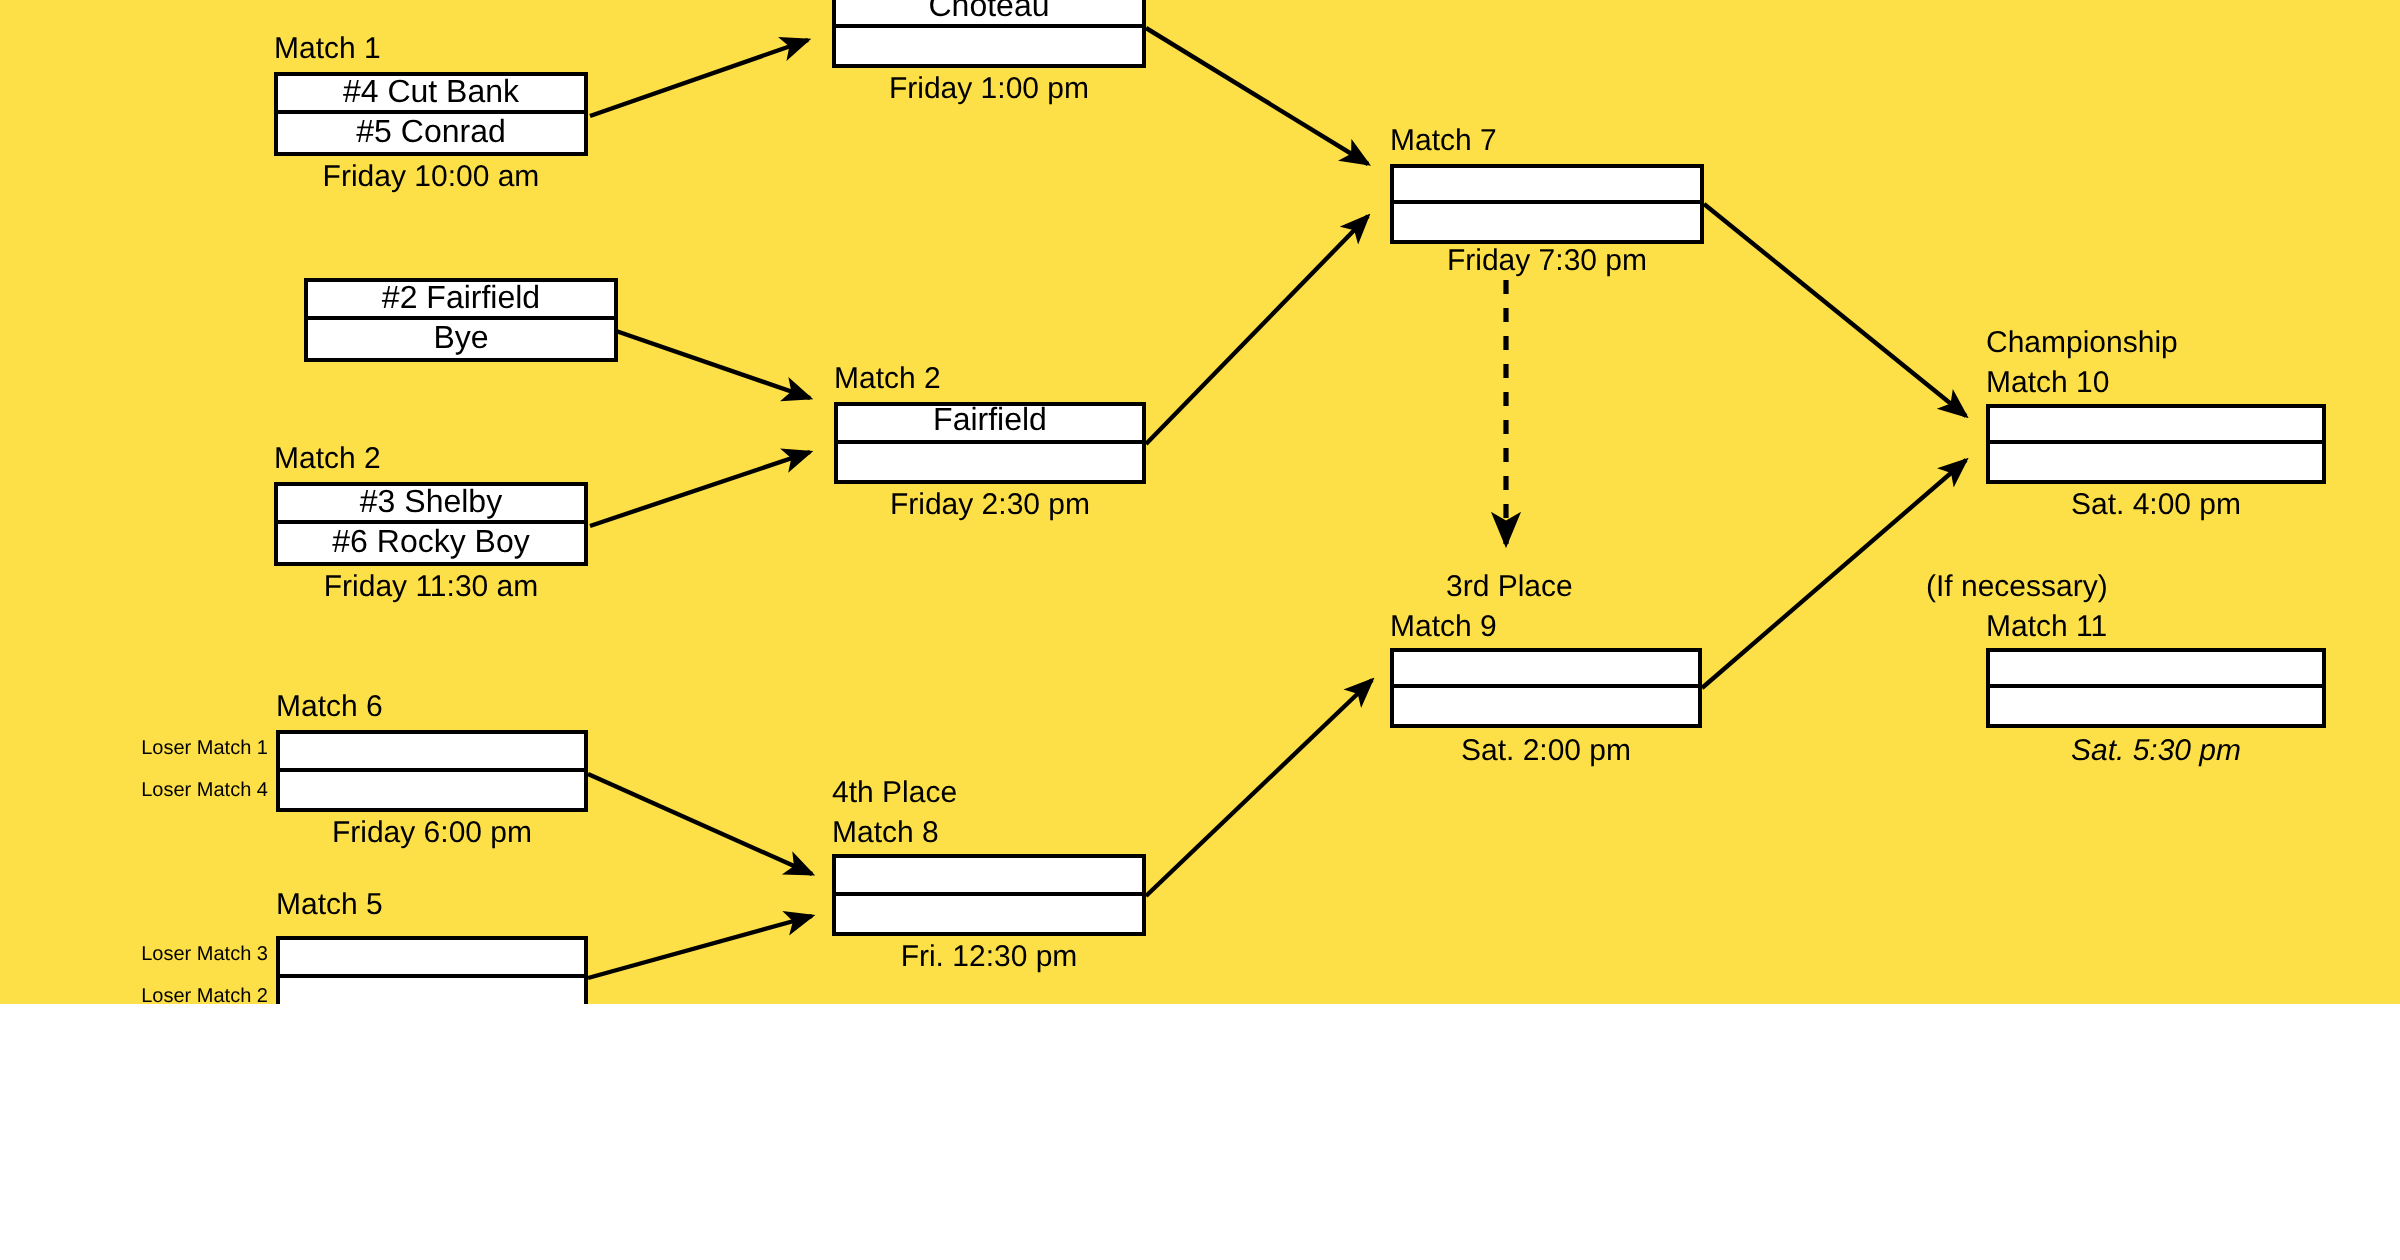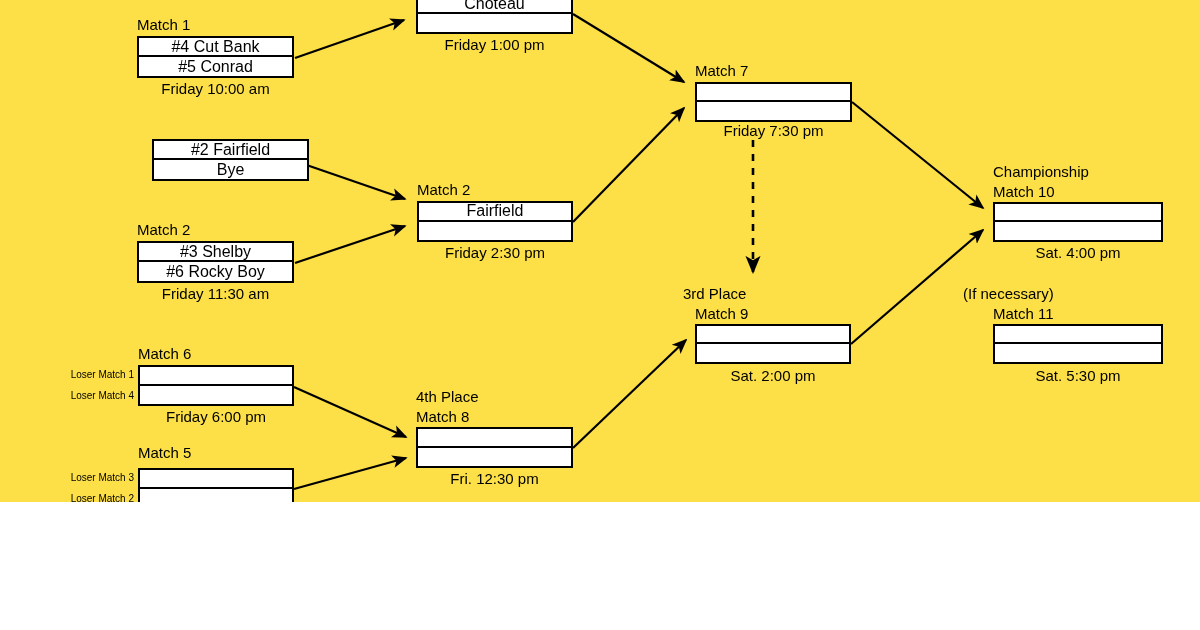--- a/index.html
+++ b/index.html
@@ -189,36 +189,36 @@
       </div>
       <div class="match" style="left: 0px; top: 0px; width: 1200px; height: 0px;">
         <div class="match-title" style="left: 137px; top: 221px;">Match 2</div>
         <div class="match-box" style="left: 137px; top: 241px; width: 157px; height: 42px;">
           <div class="slot top">#3 Shelby</div>
           <div class="slot bottom">#6 Rocky Boy</div>
         </div>
         <div class="match-caption" style="left: 137px; top: 285px; width: 157px;">Friday 11:30 am</div>
       </div>
       <div class="match" style="left: 0px; top: 0px; width: 1200px; height: 0px;">
-        <div class="match-title" style="left: 683px; top: 285px;">3rd Place</div>
+        <div class="match-title" style="left: 723px; top: 285px;">3rd Place</div>
         <div class="match-title" style="left: 695px; top: 305px;">Match 9</div>
         <div class="match-box" style="left: 695px; top: 324px; width: 156px; height: 40px;">
           <div class="slot top"></div>
           <div class="slot bottom"></div>
         </div>
         <div class="match-caption" style="left: 695px; top: 367px; width: 156px;">Sat. 2:00 pm</div>
       </div>
       <div class="match" style="left: 0px; top: 0px; width: 1200px; height: 0px;">
         <div class="match-title" style="left: 953px; top: 285px; margin-left: 10px;">(If necessary)</div>
         <div class="match-title" style="left: 993px; top: 305px;">Match 11</div>
         <div class="match-box" style="left: 993px; top: 324px; width: 170px; height: 40px;">
           <div class="slot top"></div>
           <div class="slot bottom"></div>
         </div>
-        <div class="match-caption" style="left: 993px; top: 367px; width: 170px;">Sat. 5:30 pm</div>
+        <div class="match-caption" style="left: 993px; top: 367px; width: 170px; font-style: italic;">Sat. 5:30 pm</div>
       </div>
       <div class="match" style="left: 0px; top: 0px; width: 1200px; height: 0px;">
         <div class="match-title" style="left: 138px; top: 345px;">Match 6</div>
         <div class="match-box" style="left: 138px; top: 365px; width: 156px; height: 41px;">
           <div class="slot top"></div>
           <div class="slot bottom"></div>
         </div>
         <div class="feeder" style="left: 42px; top: 369px; width: 92px;">Loser Match 1</div>
         <div class="feeder" style="left: 42px; top: 389.5px; width: 92px;">Loser Match 4</div>
         <div class="match-caption" style="left: 138px; top: 408px; width: 156px;">Friday 6:00 pm</div>

